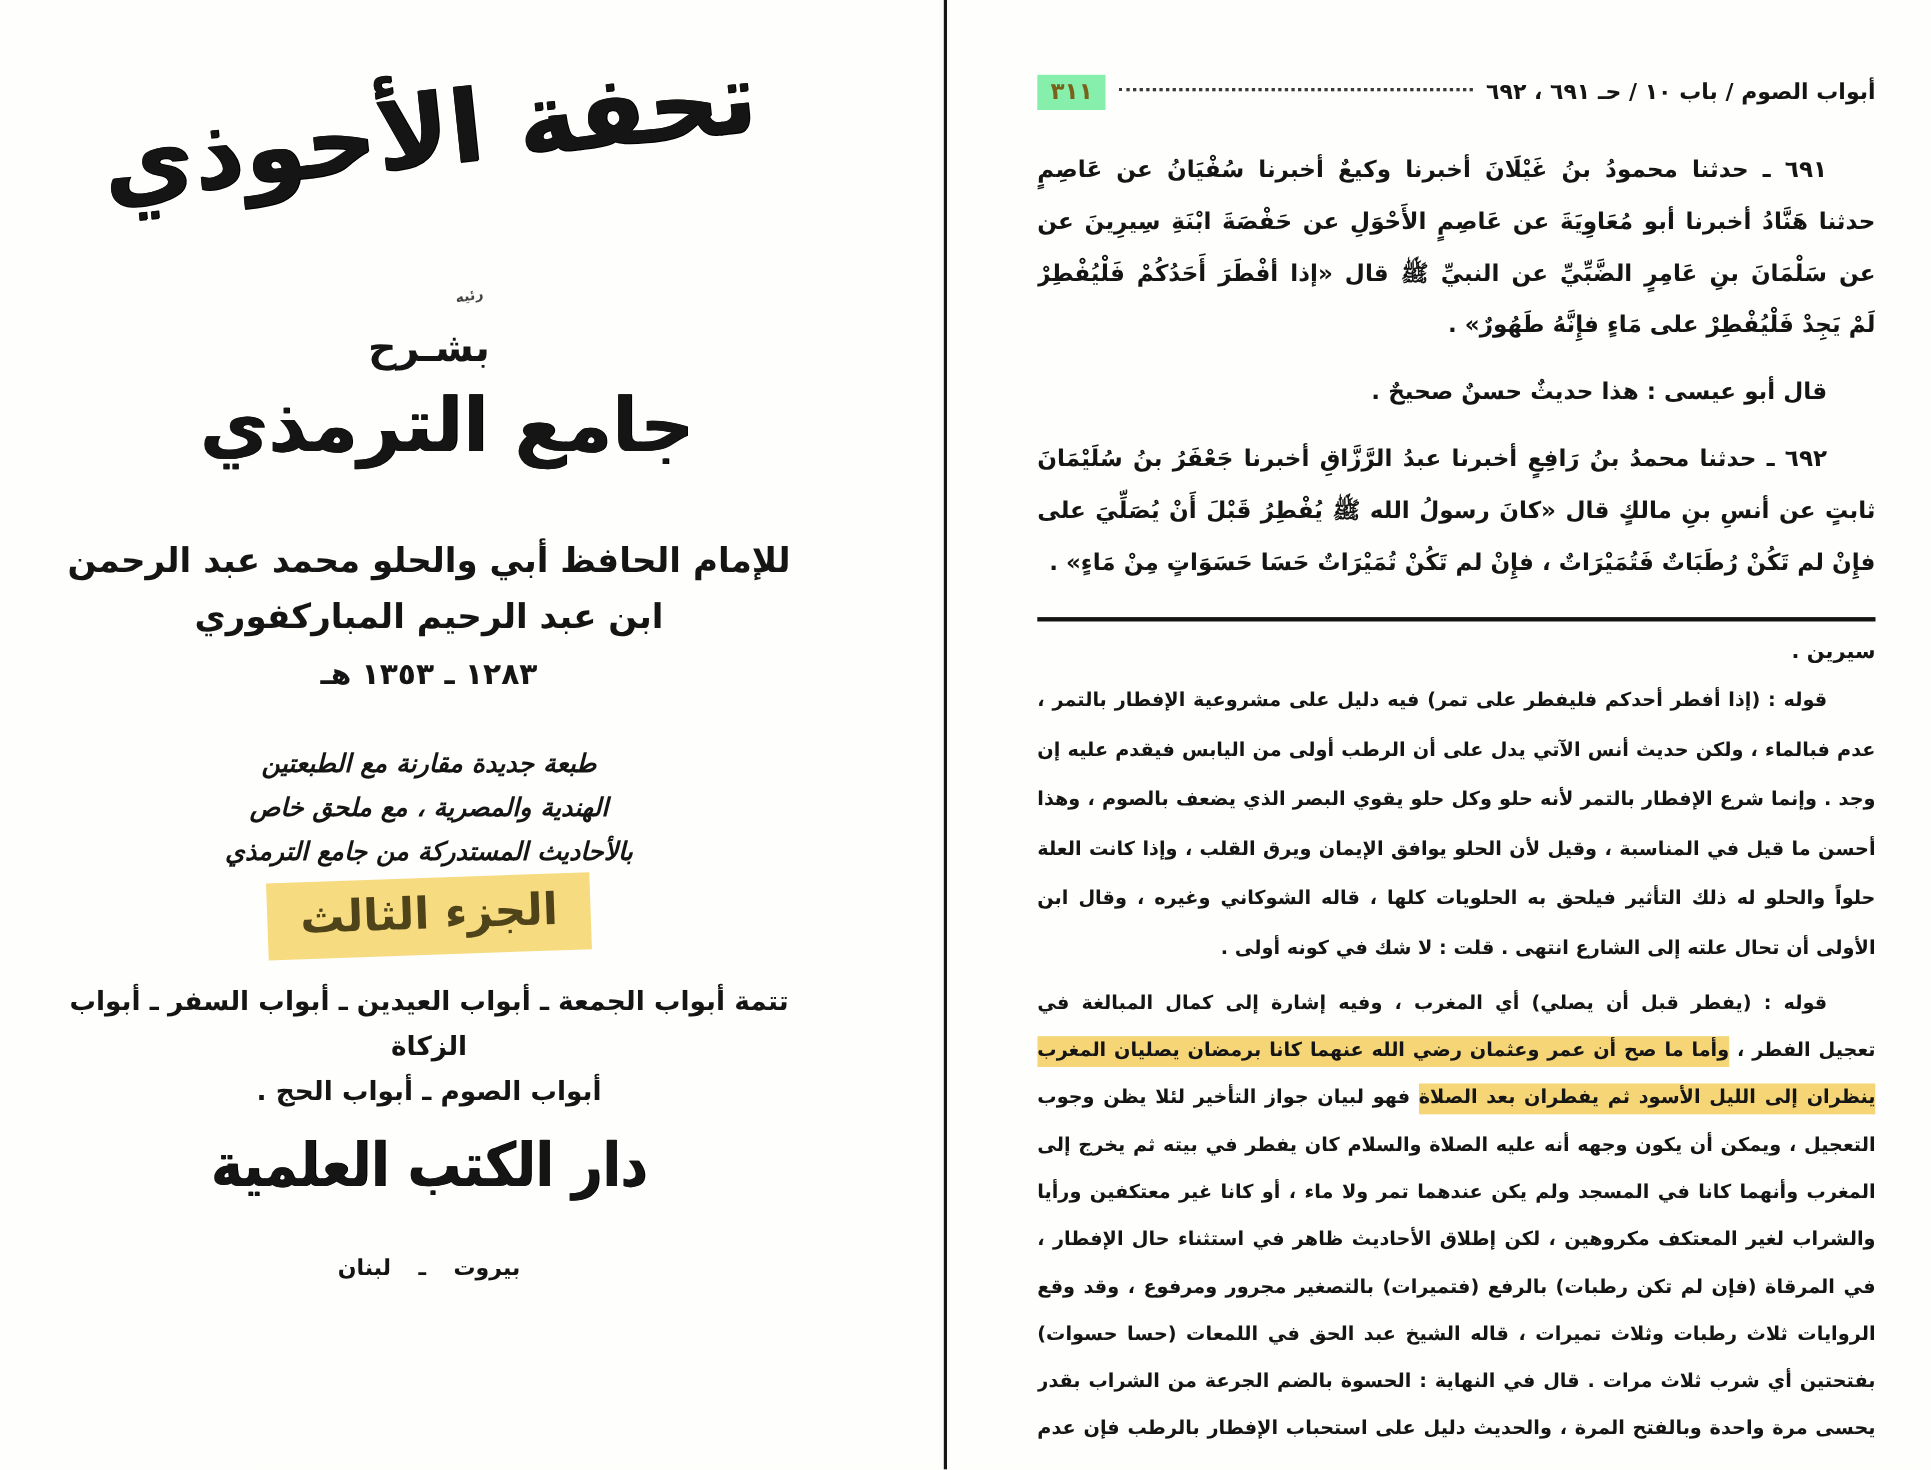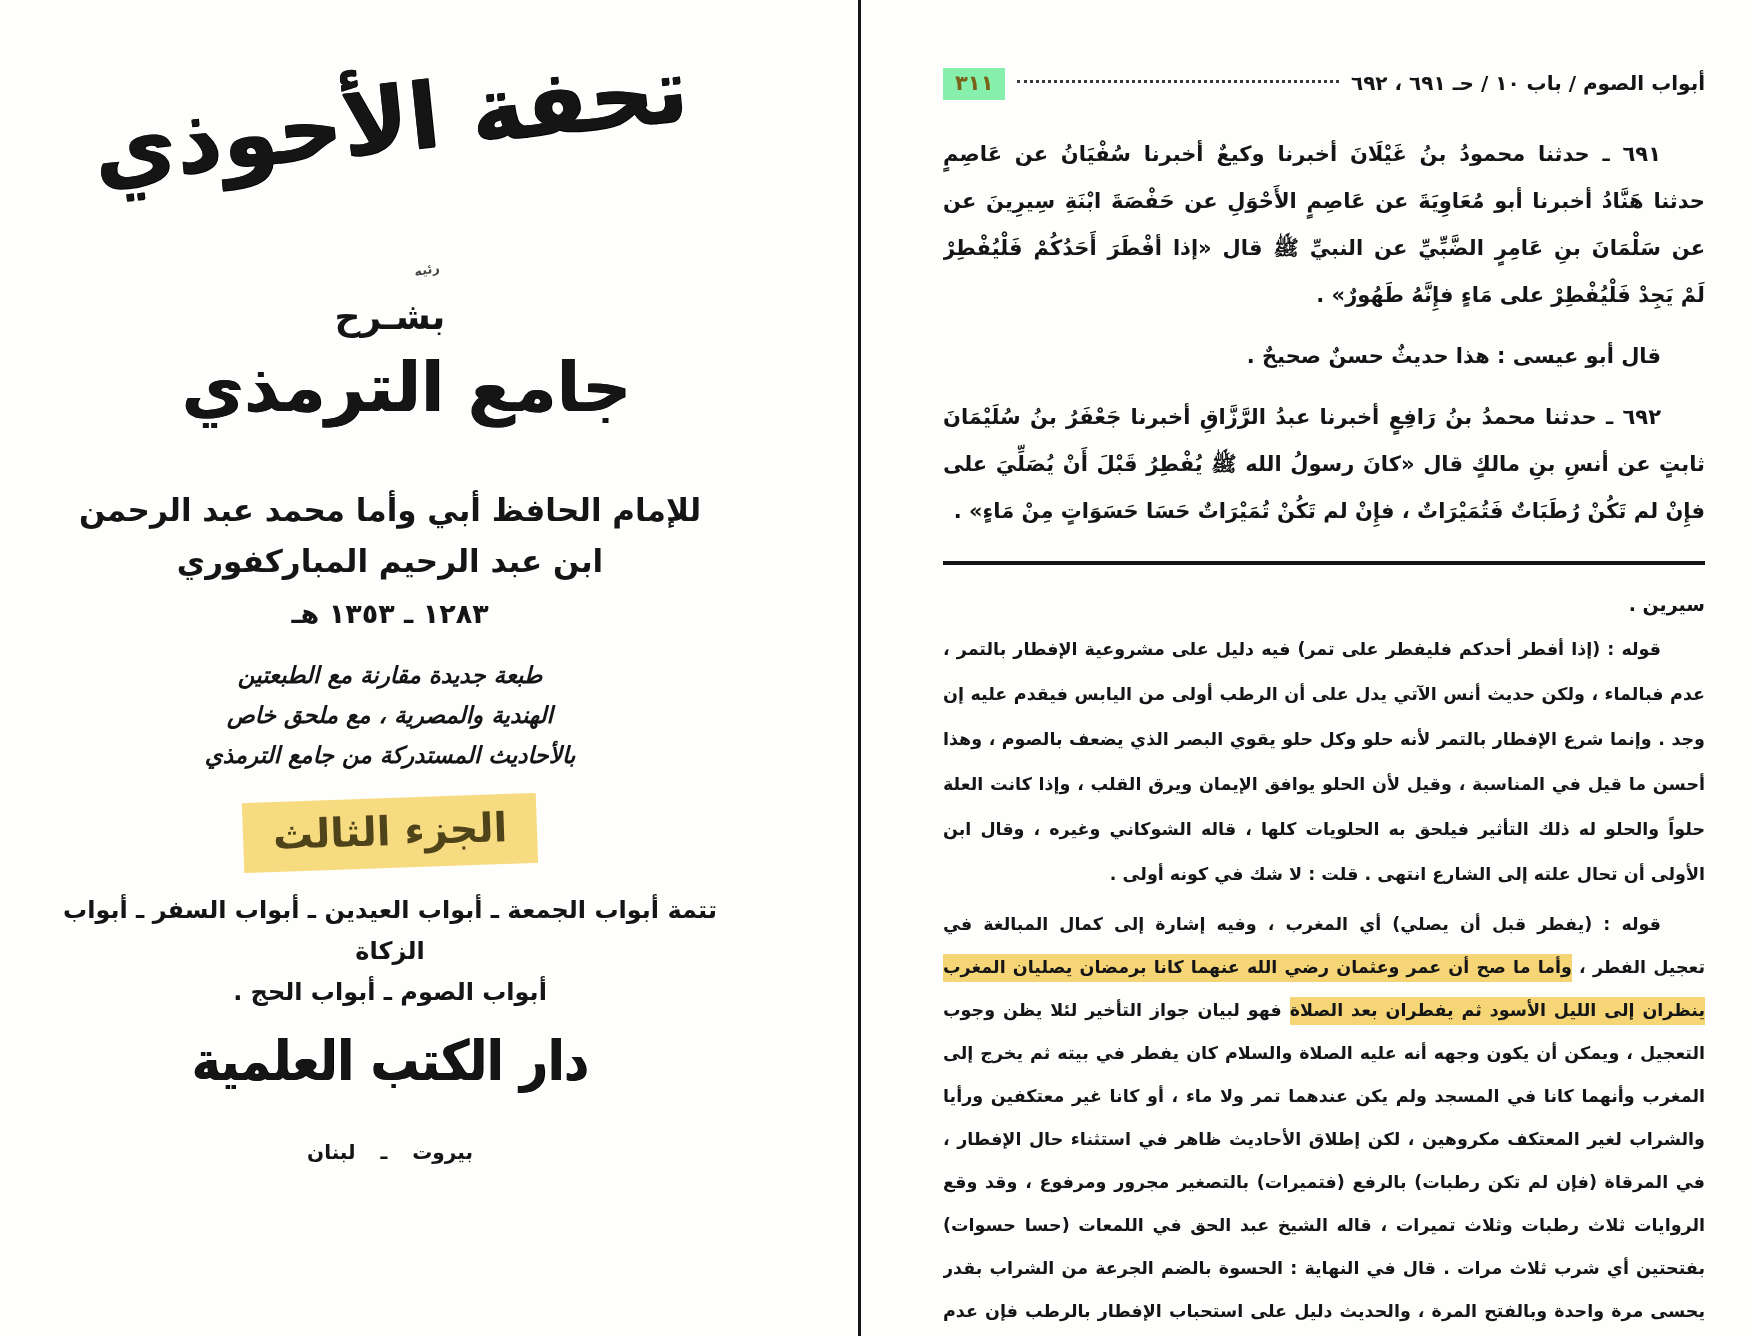--- a/index.html
+++ b/index.html
@@ -18,21 +18,21 @@
     transform:rotate(-6deg);
     text-shadow:1px 0 #000,0 1px #000;
     white-space:nowrap;
   }
   .title-mark{position:absolute;top:262px;right:300px;font-size:13px;font-weight:bold;opacity:.8;transform:rotate(-10deg);}
   .title-sub1{position:absolute;top:296px;left:0;width:100%;font-size:36px;font-weight:bold;}
   .title-sub2{position:absolute;top:348px;left:16px;width:100%;font-size:68px;font-weight:bold;text-shadow:1px 0 #000;white-space:nowrap;}
   .author1{position:absolute;top:492px;left:0;width:100%;font-size:31px;font-weight:bold;white-space:nowrap;}
   .author2{position:absolute;top:543px;left:0;width:100%;font-size:31px;font-weight:bold;}
   .dates{position:absolute;top:598px;left:0;width:100%;font-size:27px;font-weight:bold;}
-  .edition{position:absolute;top:655px;left:0;width:100%;font-size:23px;font-weight:bold;font-style:italic;line-height:40px;}
+  .edition{position:absolute;top:675px;left:0;width:100%;font-size:23px;font-weight:bold;font-style:italic;line-height:40px;}
   .volume{
     position:absolute;top:798px;left:0;width:100%;
   }
   .volume span{
     display:inline-block;background:#f7db80;color:#4f431a;
     font-size:40px;font-weight:bold;padding:10px 30px 14px 30px;
     transform:rotate(-2deg);
   }
   .contents{position:absolute;top:890px;left:0;width:100%;font-size:24px;font-weight:bold;line-height:41px;}
   .publisher{position:absolute;top:1032px;left:0;width:100%;font-size:48px;font-weight:bold;transform:scaleY(1.15);text-shadow:1px 0 #000;}
@@ -48,33 +48,33 @@
   .pagenum{background:#86efac;color:#7a611a;padding:3px 12px 5px 12px;font-size:21px;}
   .matn{font-size:21px;font-weight:bold;line-height:47px;height:47px;overflow:hidden;
         text-align:justify;text-align-last:justify;}
   .comm{font-size:17.5px;font-weight:bold;line-height:45px;height:45px;overflow:hidden;
         text-align:justify;text-align-last:justify;}
   .c2 .comm{line-height:43px;height:43px;}
   .short{text-align-last:right;}
   .indent{padding-right:44px;}
   .hl{background:#f5d575;padding:3px 0 5px 0;}
   .sep{height:4px;background:#141414;margin-top:26px;}
-  .sirin{font-size:19px;font-weight:bold;line-height:34px;height:34px;text-align:right;margin-top:22px;}
+  .sirin{font-size:19px;font-weight:bold;line-height:34px;height:34px;text-align:right;margin-top:10px;}
   .mt40{margin-top:40px;}.mt14{margin-top:14px;}.mt6{margin-top:6px;}
 </style>
 </head>
 <body>
 
 <div class="left-page">
   <div class="left-inner">
     <div class="title-main">تحفة الأحوذي</div>
     <div class="title-mark">رئيه</div>
     <div class="title-sub1">بشـرح</div>
     <div class="title-sub2">جامع الترمذي</div>
-    <div class="author1">للإمام الحافظ أبي وأما محمد عبد الرحمن</div>
+    <div class="author1">للإمام الحافظ أبي والحلو محمد عبد الرحمن</div>
     <div class="author2">ابن عبد الرحيم المباركفوري</div>
     <div class="dates">١٢٨٣ ـ ١٣٥٣ هـ</div>
     <div class="edition">
       <div>طبعة جديدة مقارنة مع الطبعتين</div>
       <div>الهندية والمصرية ، مع ملحق خاص</div>
       <div>بالأحاديث المستدركة من جامع الترمذي</div>
     </div>
     <div class="volume">
       <span>الجزء الثالث</span>
     </div>

